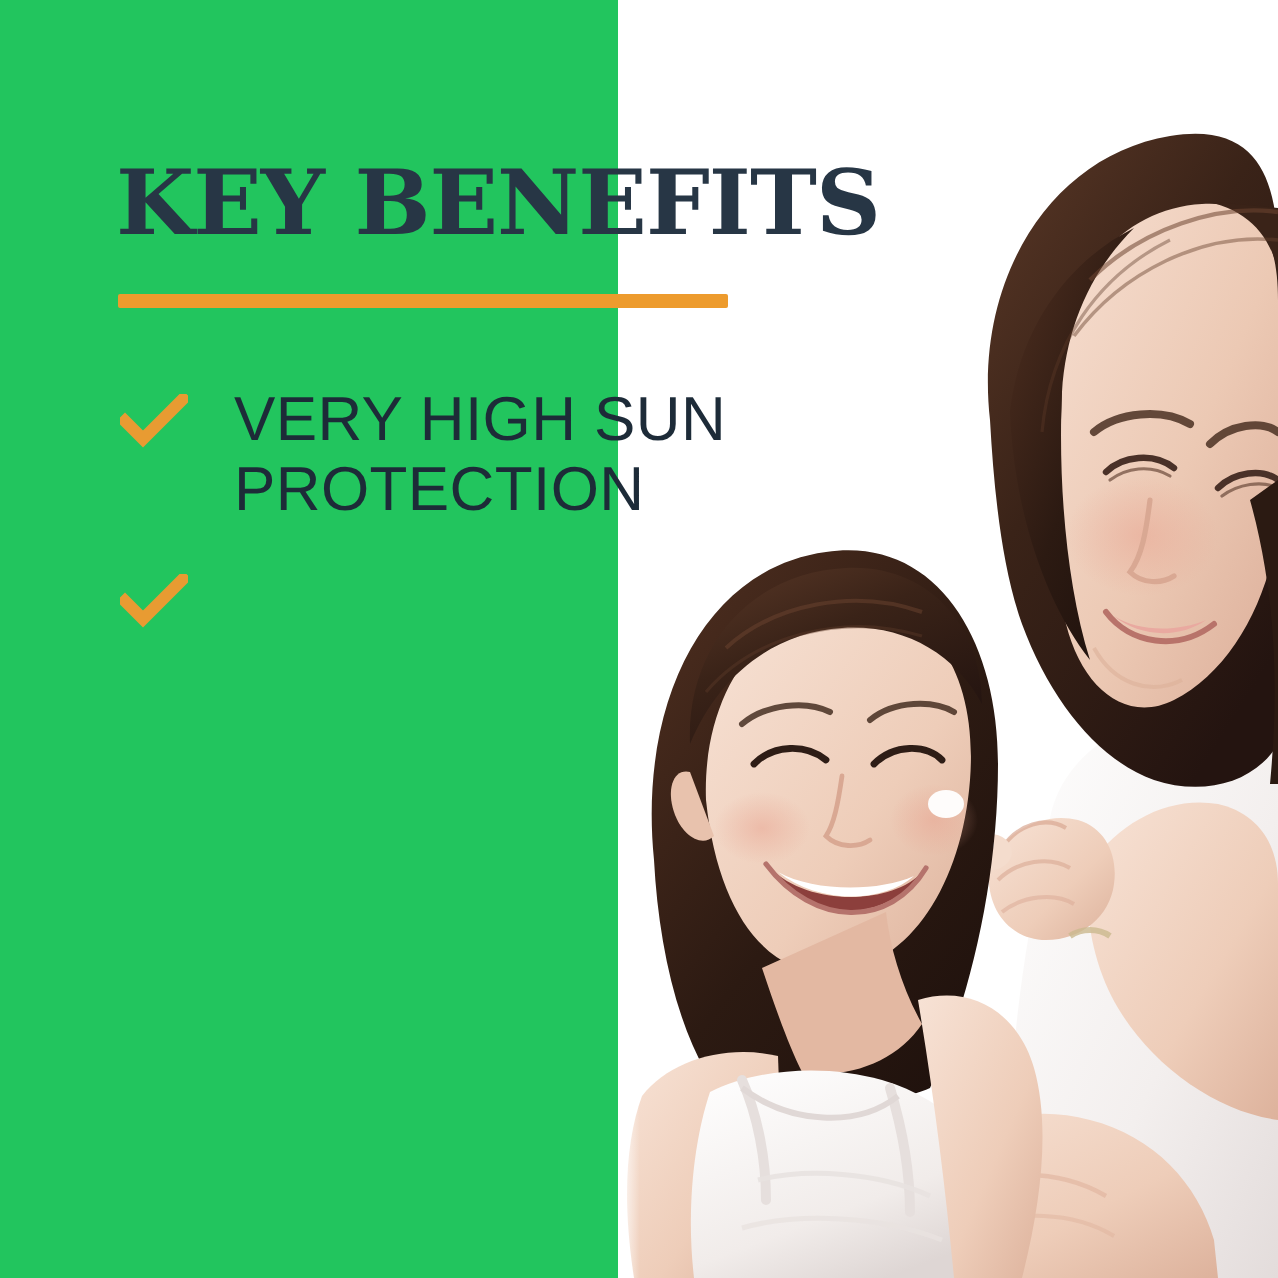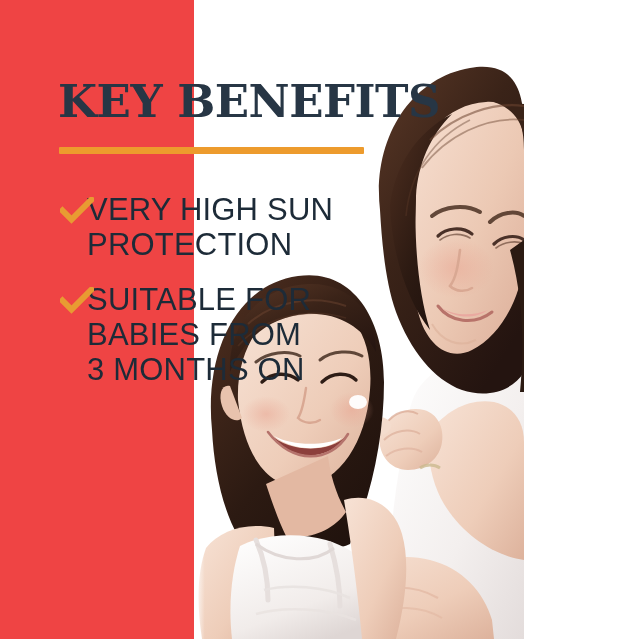--- a/index.html
+++ b/index.html
@@ -2,23 +2,23 @@
 <html><head>
 <meta charset="utf-8">
 <style>
   html, body {
     margin: 0;
     padding: 0;
     background: #ffffff;
   }
   #page {
     position: relative;
-    width: 524px;
+    width: 639px;
     height: 639px;
-    background: #ef4444;
+    background: #22c55e;
     overflow: hidden;
     font-family: "Liberation Sans", sans-serif;
   }
 
   
   .photo-layer {
     position: absolute;
     right: 0;
     top: 0;
     width: 330px;
@@ -64,21 +64,21 @@
     left: 0;
     top: 192px;
     width: 400px;
   }
 
   .benefit {
     position: relative;
     display: flex;
     align-items: flex-start;
     margin-bottom: 20px;
-    padding-left: 34px;
+    padding-left: 64px;
   }
 
   .check-icon {
     position: absolute;
     left: 60px;
     top: 5px;
     width: 34px;
     height: 28px;
     flex: 0 0 auto;
   }
@@ -293,21 +293,18 @@
 PROTECTION</span>
       </div>
 
 
       <div class="benefit">
         <span class="check-icon">
           <svg width="34" height="28" viewBox="0 0 34 28" xmlns="http://www.w3.org/2000/svg">
             <path d="M2.5 13.5 L11.5 22.5 L31.5 2.5" fill="none" stroke="#E89B32" stroke-width="6" stroke-linecap="square" stroke-linejoin="miter"></path>
           </svg>
         </span>
-        <span class="benefit-text">SUITABLE FOR
-BABIES FROM
-3 MONTHS ON</span>
       </div>
 
     </div>
   </div>
 
 </div>
 
 </body></html>

